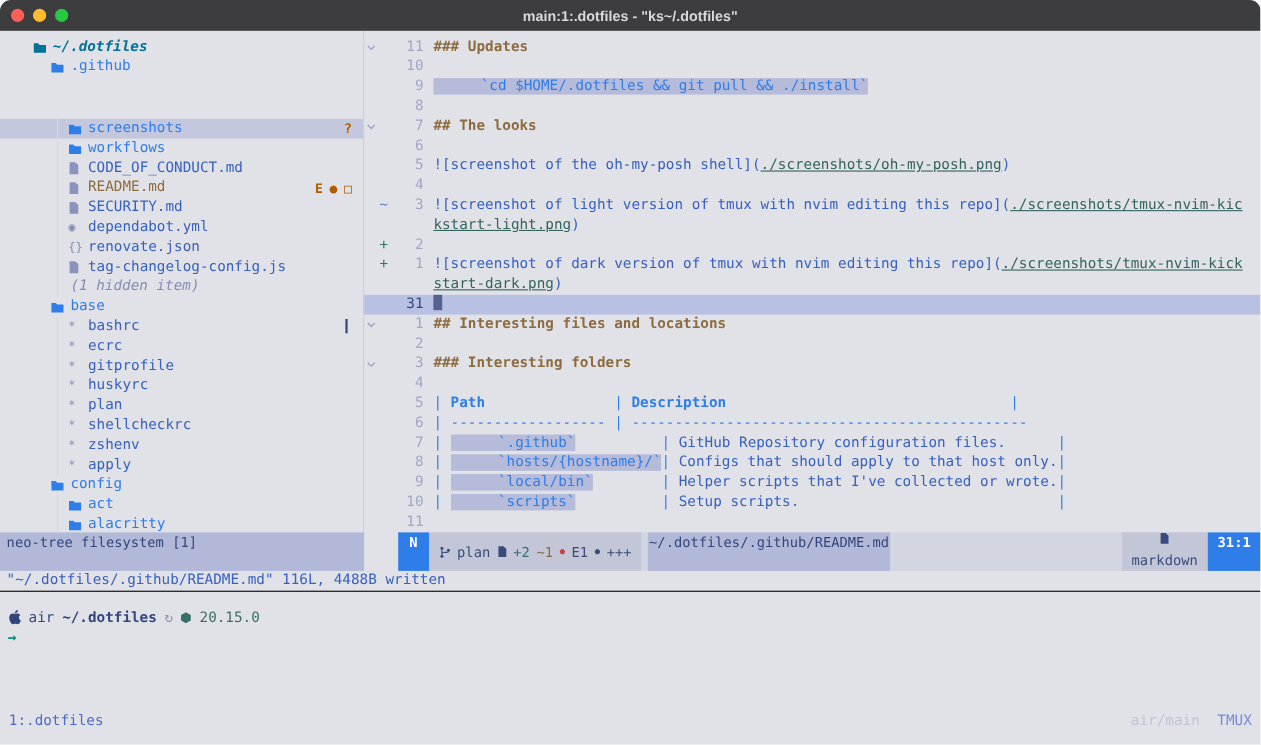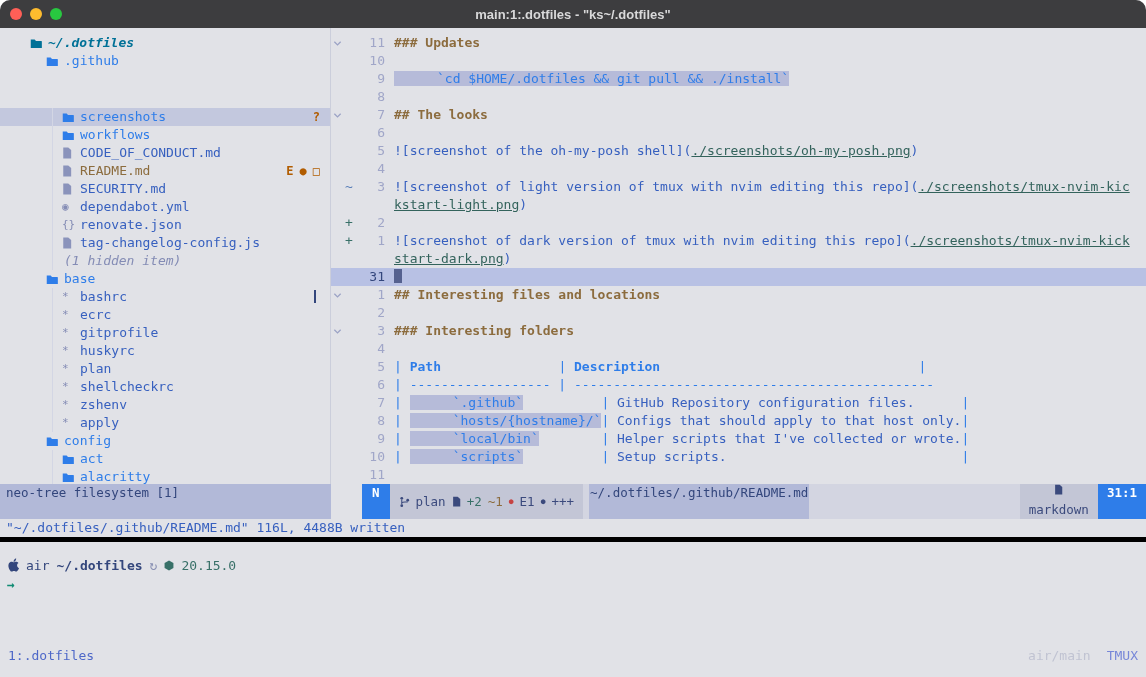--- a/index.html
+++ b/index.html
@@ -54,21 +54,21 @@
   .sl-b{background:#c3c6d6;color:#3b4a7d;padding:0 9px;display:flex;gap:6px;align-items:center;}
   .sl-ic{display:inline-flex;align-items:center;}
   .sl-add{color:#387068;}.sl-chg{color:#8c6c3e;}
   .sl-dot{color:#c64343;font-size:8px;}.sl-dot2{color:#3b4a7d;font-size:8px;}
   .sl-file{background:#b2b9d8;color:#33467c;padding:0 1px;margin-left:6px;}
   .sl-spacer{flex:1;}
   .sl-ft{background:#c3c6d6;color:#3b4a7d;padding:0 9px;display:flex;gap:6px;align-items:center;flex-direction:column;}
   .sl-pos{background:#2e7de9;color:#fff;font-weight:bold;padding:0 9px;}
   
   .cmdline{flex:0 0 18px;line-height:18px;padding-left:6px;color:#3760bf;font-size:13px;white-space:pre;}
-  .shell{flex:1;border-top:5px solid #000000;padding:14px 0 0 7px;font-size:13px;}
+  .shell{flex:1;border-top:1px solid #000000;padding:14px 0 0 7px;font-size:13px;}
   .prompt-line{height:18px;display:flex;align-items:center;gap:7px;color:#33467c;}
   .p-apple{display:inline-flex;color:#33467c;}
   .p-cwd{font-weight:bold;}
   .p-sync{color:#8990b3;}
   .p-node-ic{display:inline-flex;color:#387068;}
   .p-node{color:#387068;}
   .prompt-line2{height:18px;line-height:18px;margin-top:2px;}
   .p-arrow{color:#118c74;font-weight:bold;}
   .tmuxbar{flex:0 0 20px;display:flex;align-items:center;padding:0 8px;font-size:13px;margin-bottom:12px;}
   .tm-left{color:#4e68c8;}

